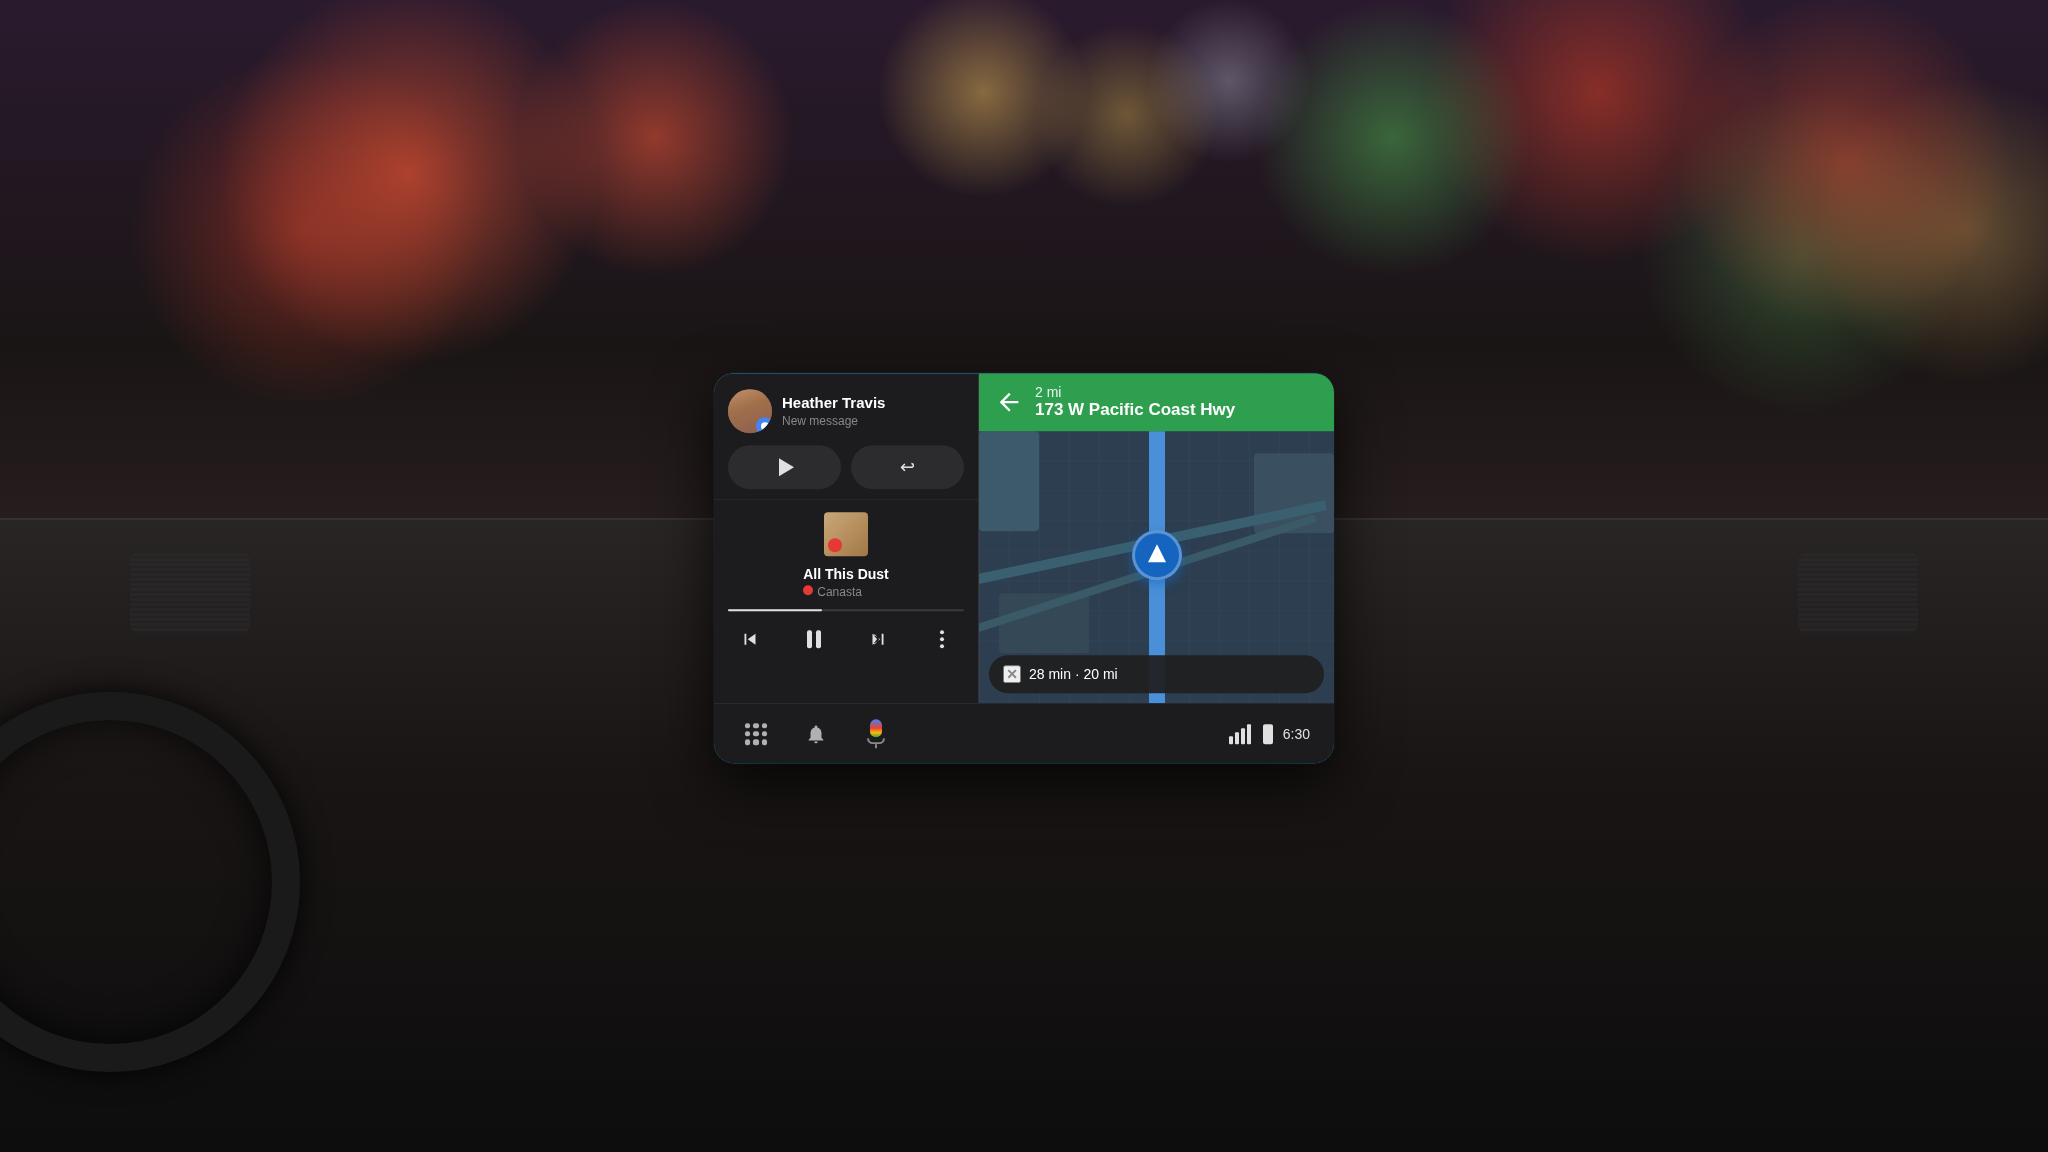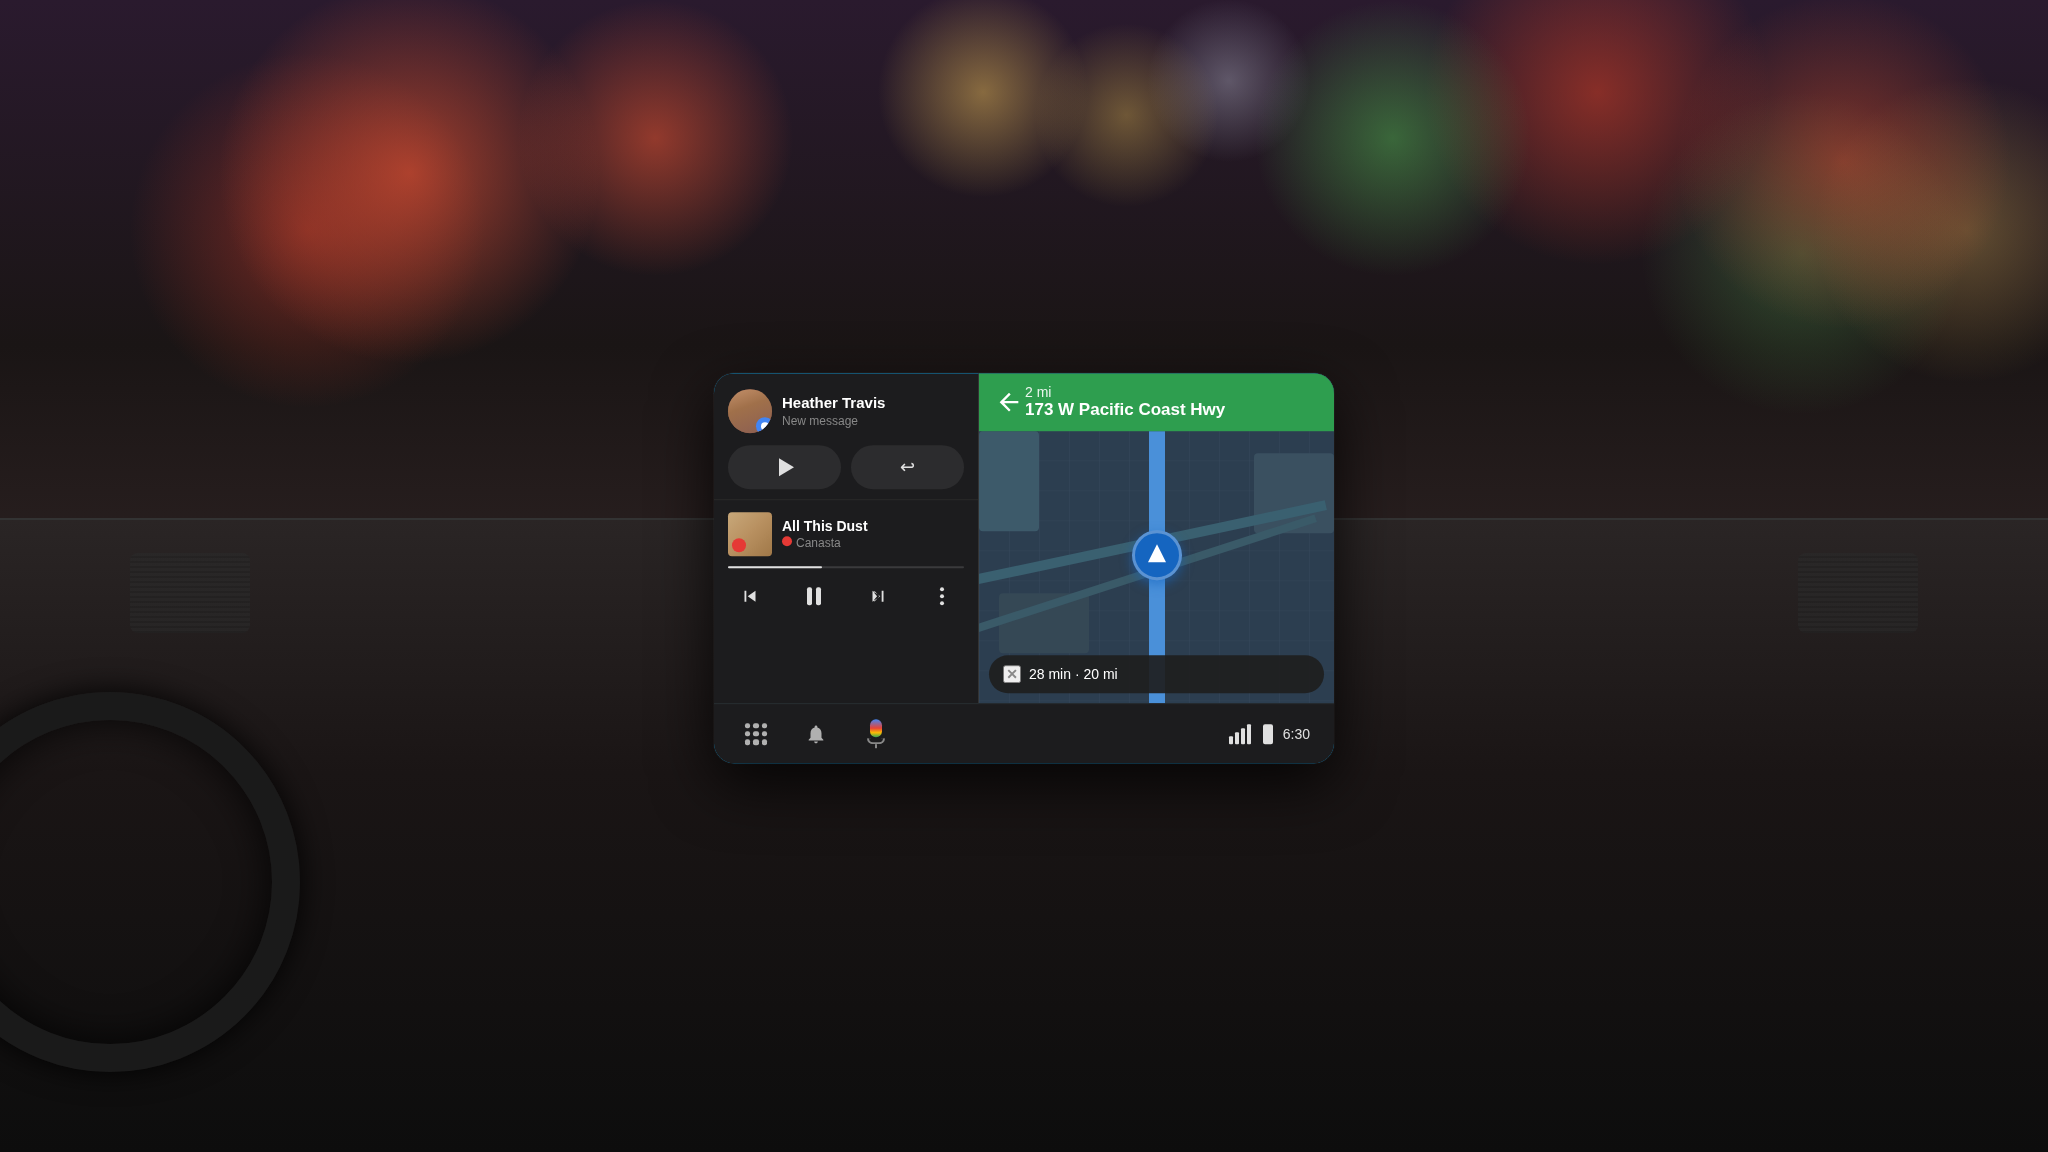--- a/index.html
+++ b/index.html
@@ -220,20 +220,21 @@
     .music-card {
       padding: 12px 14px 10px;
       flex: 1;
     }
 
     .music-info {
       display: flex;
       align-items: center;
       gap: 10px;
       margin-bottom: 10px;
+      flex-direction: column;
     }
 
     .album-art {
       width: 44px;
       height: 44px;
       border-radius: 4px;
       background: linear-gradient(135deg, #c8a87a 0%, #b89060 50%, #a07848 100%);
       flex-shrink: 0;
       position: relative;
       overflow: hidden;
@@ -359,20 +360,21 @@
     .nav-header {
       position: absolute;
       top: 0;
       left: 0;
       right: 0;
       height: 58px;
       background: #2e9e4f;
       display: flex;
       align-items: center;
       padding: 0 14px;
+      gap: 10px;
       z-index: 10;
     }
 
     .turn-arrow {
       width: 32px;
       height: 32px;
       display: flex;
       align-items: center;
       justify-content: center;
     }

